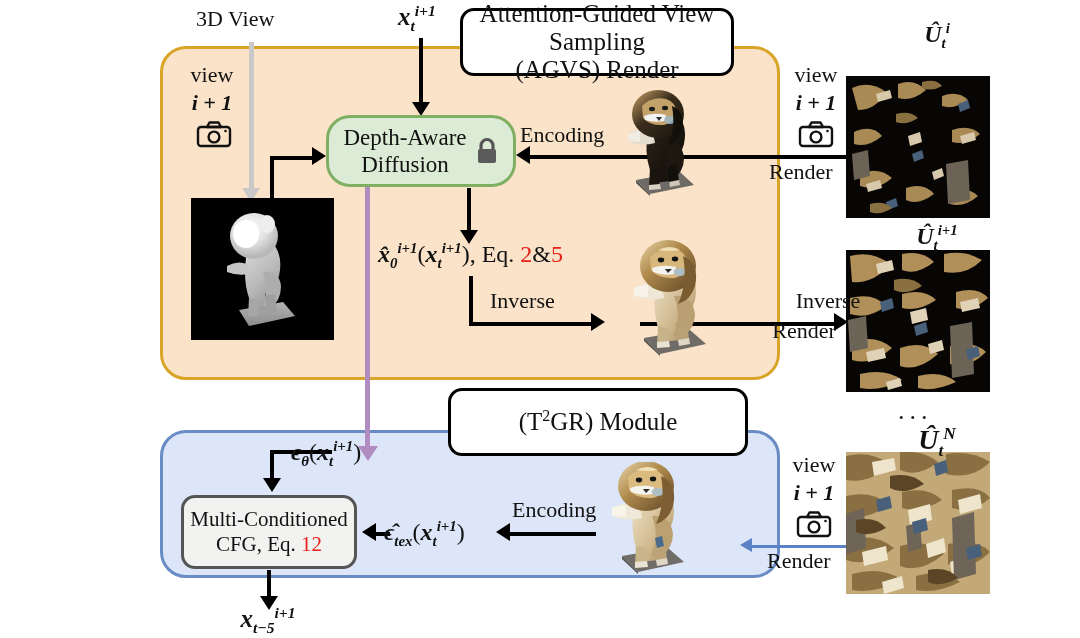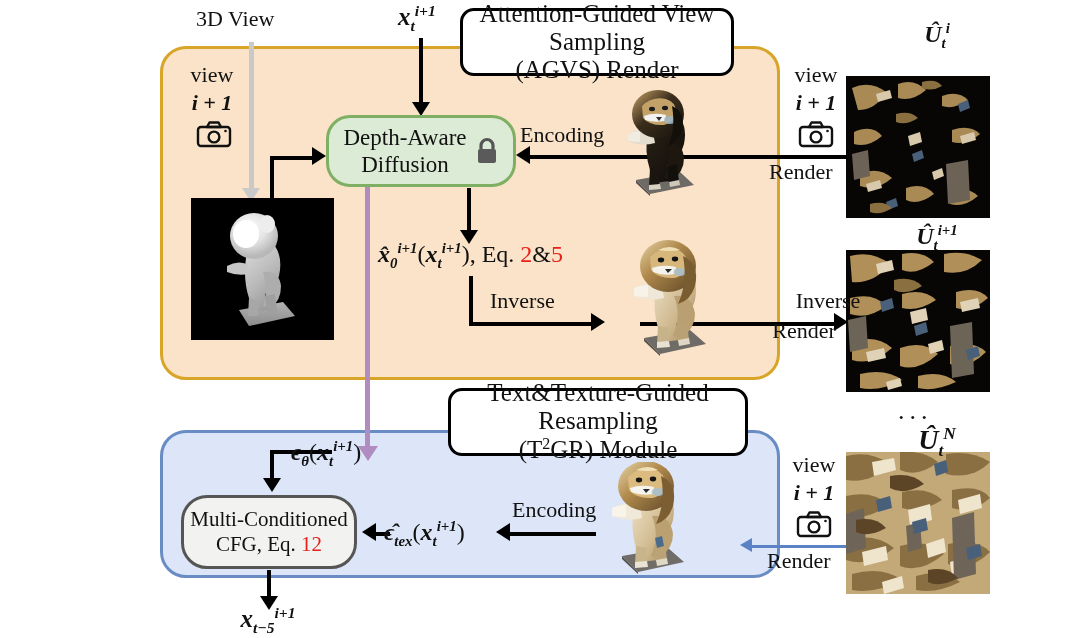--- a/index.html
+++ b/index.html
@@ -25,21 +25,21 @@
   .t2{font-size:25px;}
   .sup2{font-size:16px;vertical-align:super;}
 
   
   #diffusion-box{position:absolute;left:326px;top:115px;width:190px;height:72px;
       box-sizing:border-box;background:#DCEBD5;border:3px solid #7FAF63;
       border-radius:24px;display:flex;align-items:center;justify-content:center;
       font-size:23px;line-height:1.18;text-align:center;z-index:6;}
   #cfg-box{position:absolute;left:181px;top:495px;width:176px;height:74px;
       box-sizing:border-box;background:#F2F2F0;border:3px solid #555;
-      border-radius:26px;display:flex;align-items:center;justify-content:center;
+      border-radius:14px;display:flex;align-items:center;justify-content:center;
       font-size:21px;line-height:1.2;text-align:center;z-index:6;}
   .red{color:#E8201A;}
 
   
   .lbl{position:absolute;font-size:22px;white-space:nowrap;z-index:8;}
   .lbl.ctr{text-align:center;}
   .math{font-style:italic;font-weight:bold;}
   sub,sup{font-size:0.62em;font-style:italic;font-weight:bold;}
 
   
@@ -77,21 +77,20 @@
 
   <div class="ln v purple" style="left:365px;top:186px;height:262px;"></div>
   <div class="ahead down purple" style="left:358px;top:446px;"></div>
 
   <div class="title-box" id="agvs-title">
     <div>Attention-Guided View Sampling</div>
     <div>(AGVS) Render</div>
   </div>
 
   <div class="title-box" id="t2gr-title">
-    <div>Text&amp;Texture-Guided Resampling</div>
     <div class="t2"><span>(T</span><span class="sup2">2</span><span>GR) Module</span></div>
   </div>
 
   <div class="lbl" style="left:196px;top:6px;">3D View</div>
   <div class="ln v grey" style="left:249px;top:42px;height:150px;width:5px;"></div>
   <div class="ahead down grey" style="left:242px;top:188px;"></div>
 
   <div class="lbl math" style="left:398px;top:2px;font-size:25px;"><span>x</span><sub>t</sub><sup>i+1</sup></div>
   <div class="ln v" style="left:419px;top:38px;height:68px;"></div>
   <div class="ahead down" style="left:412px;top:102px;"></div>

